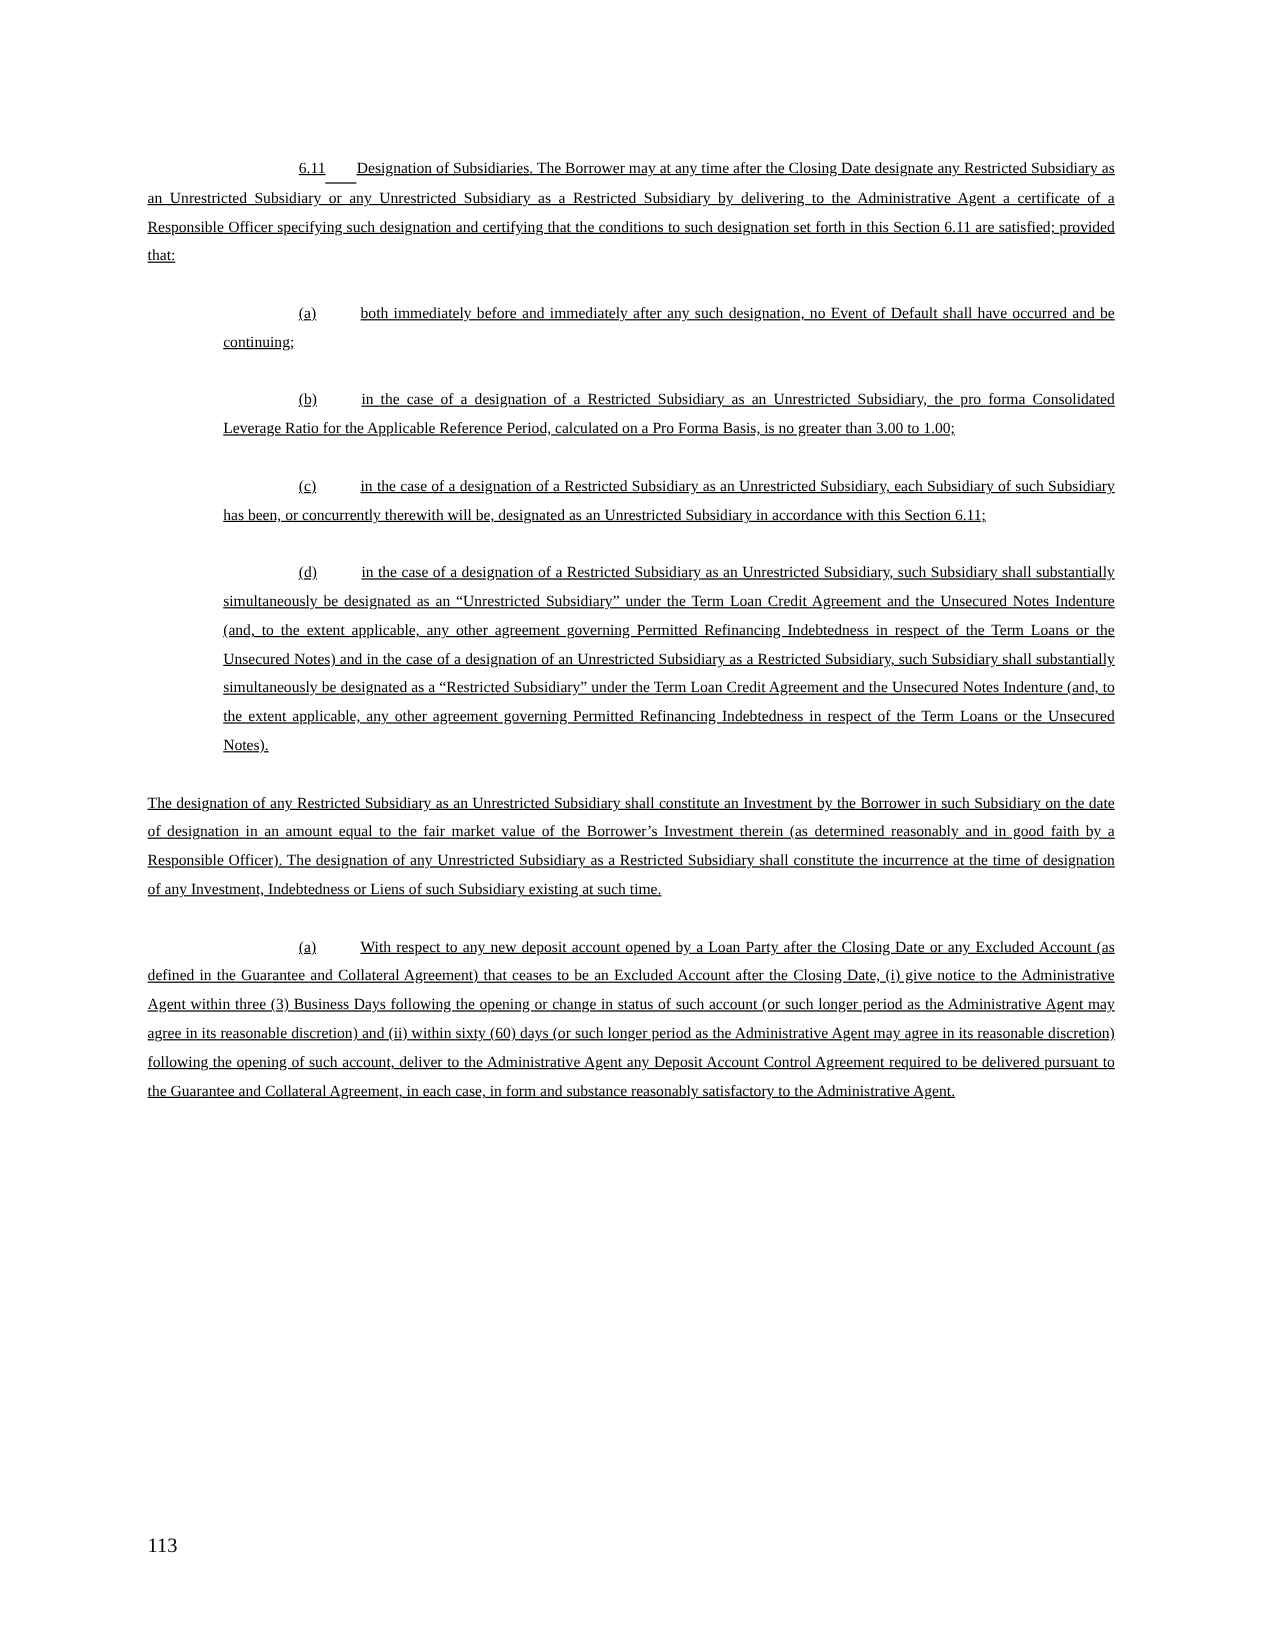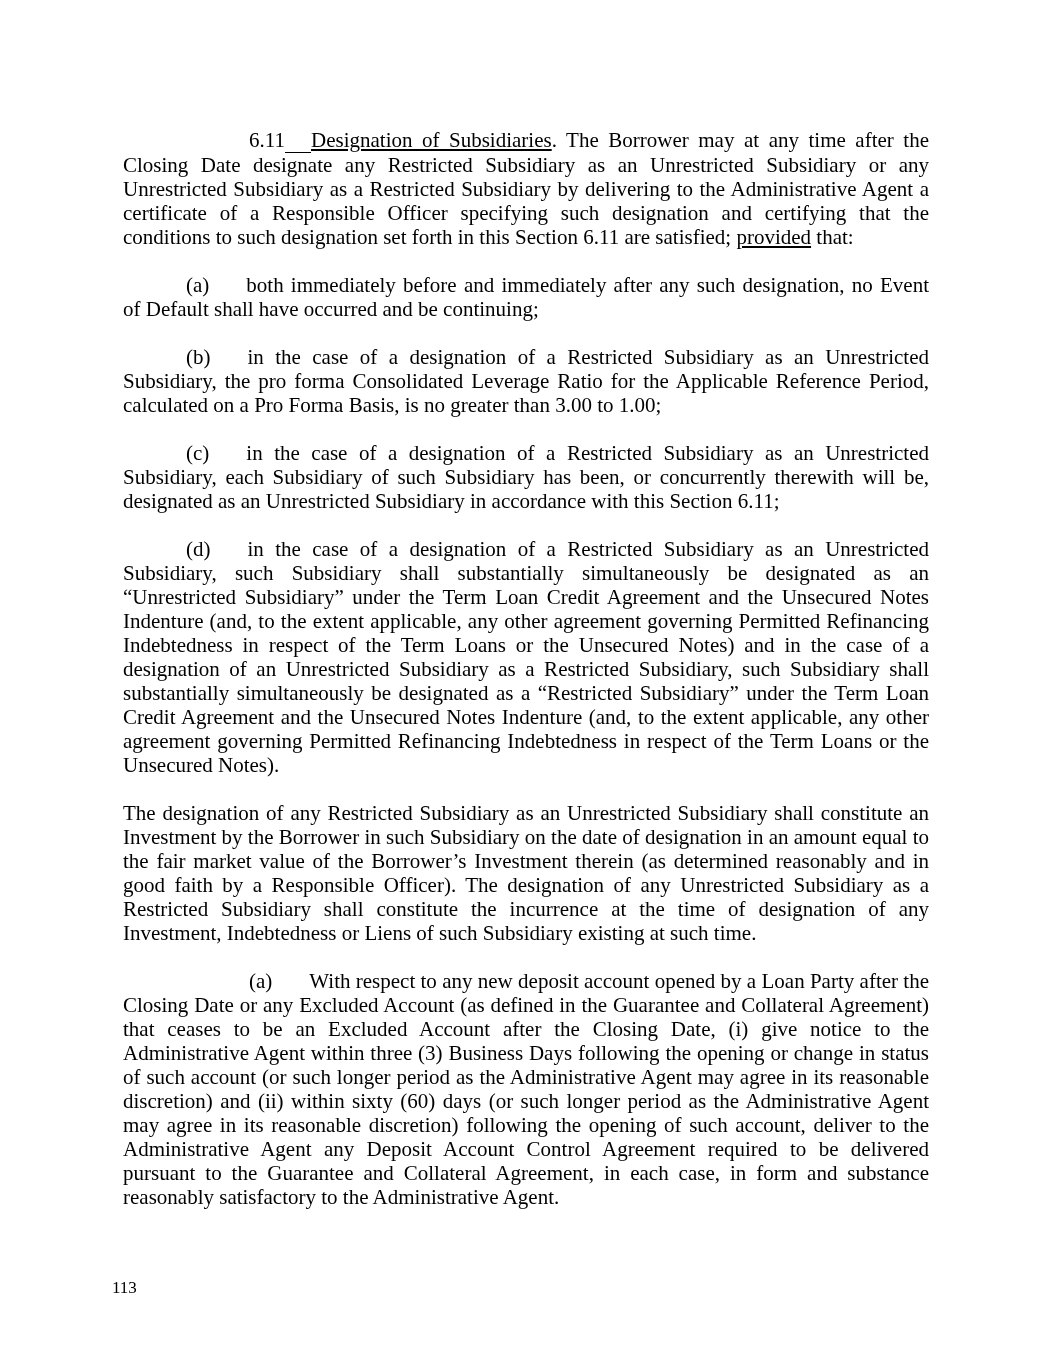--- a/index.html
+++ b/index.html
@@ -17,47 +17,49 @@
     overflow: hidden;
   }
   .content {
     position: absolute;
     left: 123px;
     top: 128px;
     width: 806px;
   }
   .para {
     margin: 0 0 24px 0;
-    font-size: 21px;
+    font-size: 13px;
     line-height: 24px;
     text-align: justify;
+    text-decoration: underline;
   }
   .para.first-indent {
     text-indent: 126px;
   }
   .para.sub {
+    margin-left: 63px;
     text-indent: 63px;
   }
   .para.plain {
     text-indent: 0;
   }
   .u {
     text-decoration: underline;
   }
   .tab {
     display: inline-block;
     width: 37px;
   }
   .tab.tab-u {
     width: 26px;
     border-bottom: 1px solid #000000;
   }
   .footer {
     position: absolute;
-    left: 112px;
+    left: 123px;
     top: 1276px;
     font-size: 17px;
     line-height: 24px;
   }
 </style>
 </head>
 <body>
 
 <div class="page">
   <div class="content">

